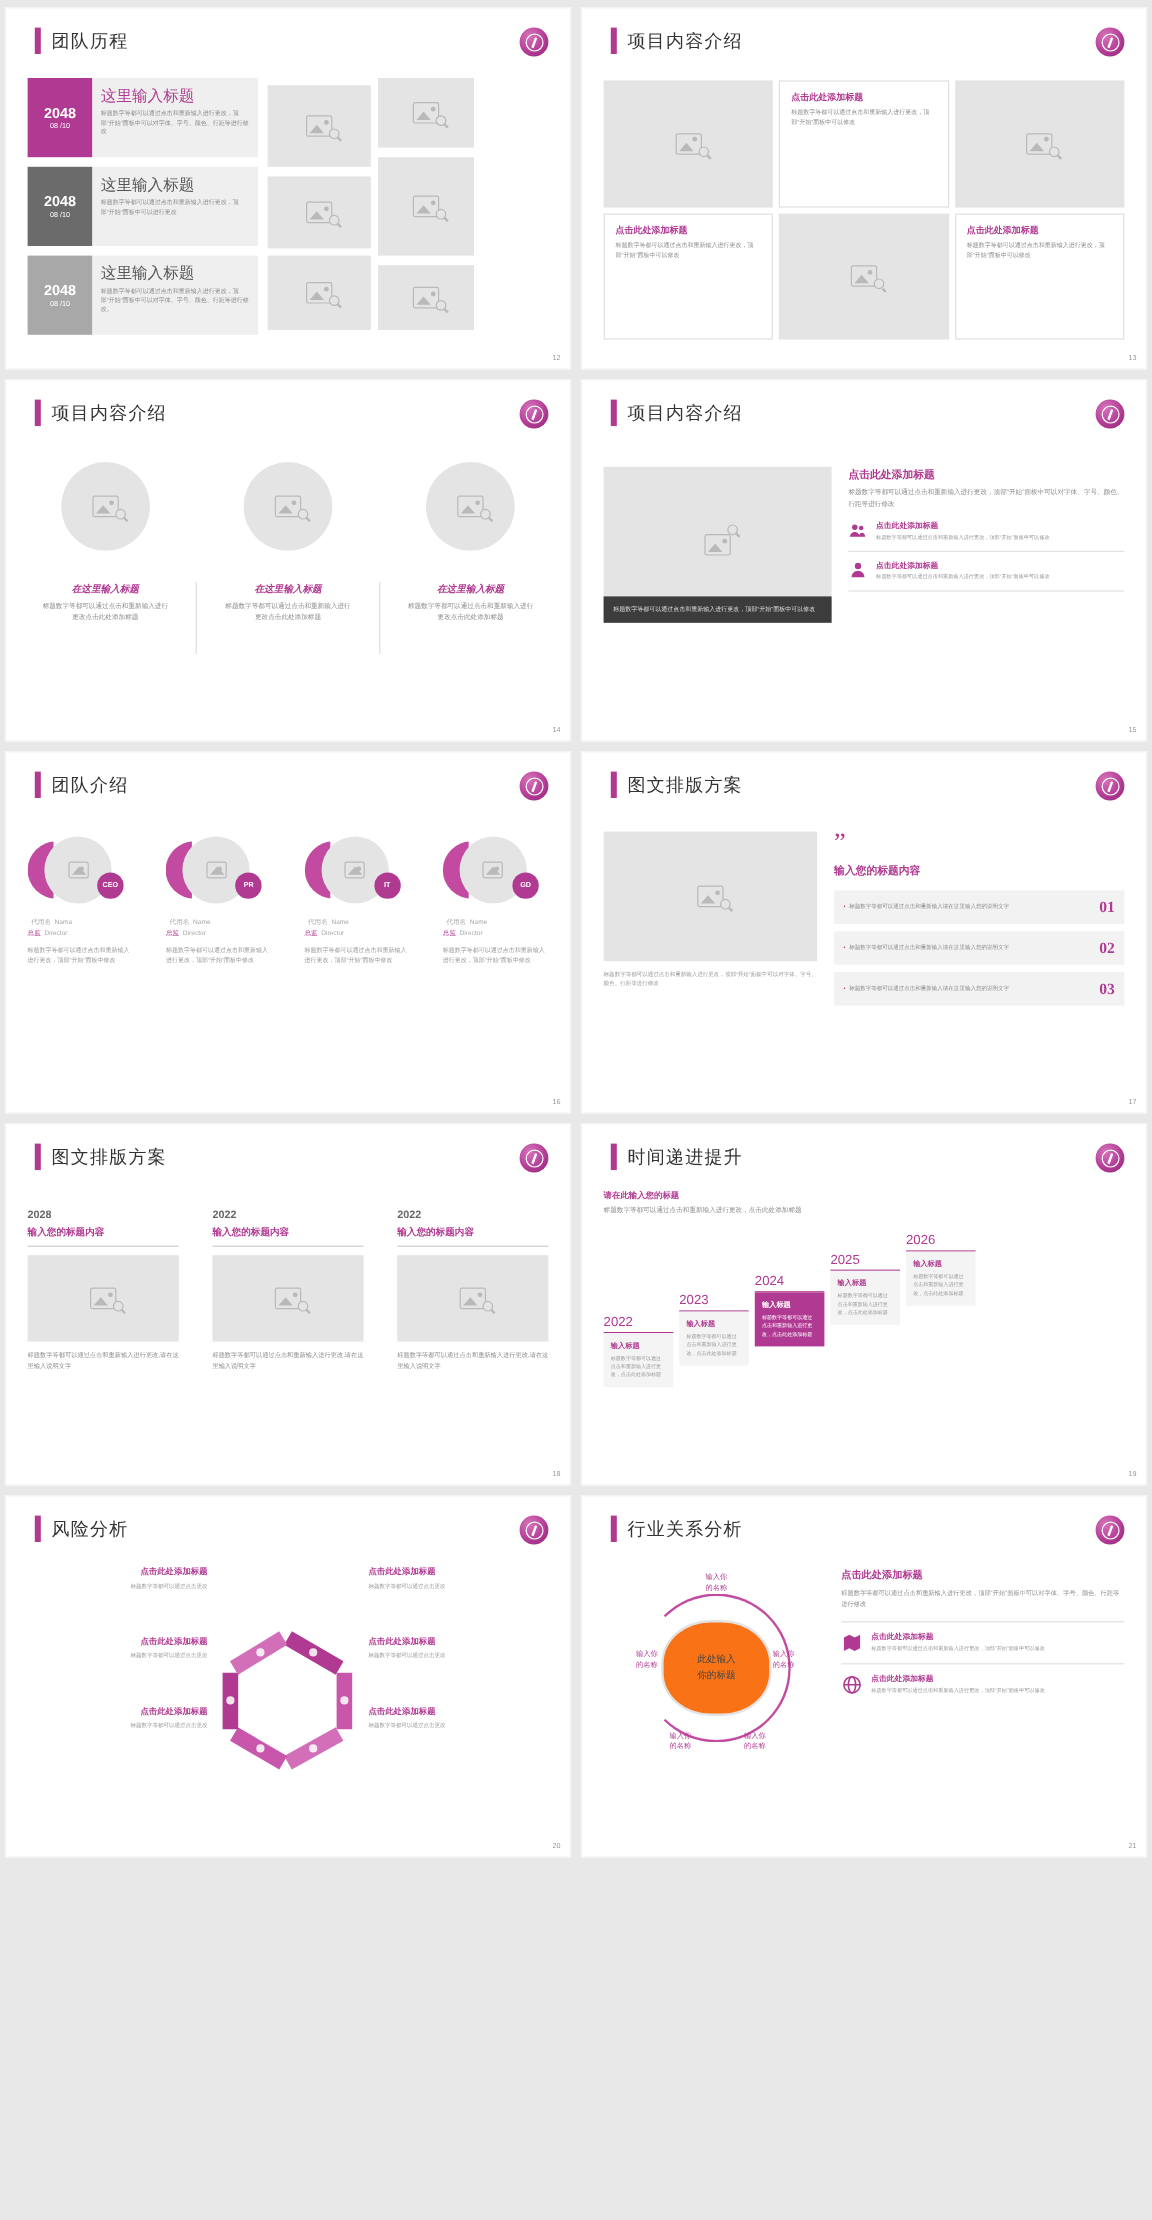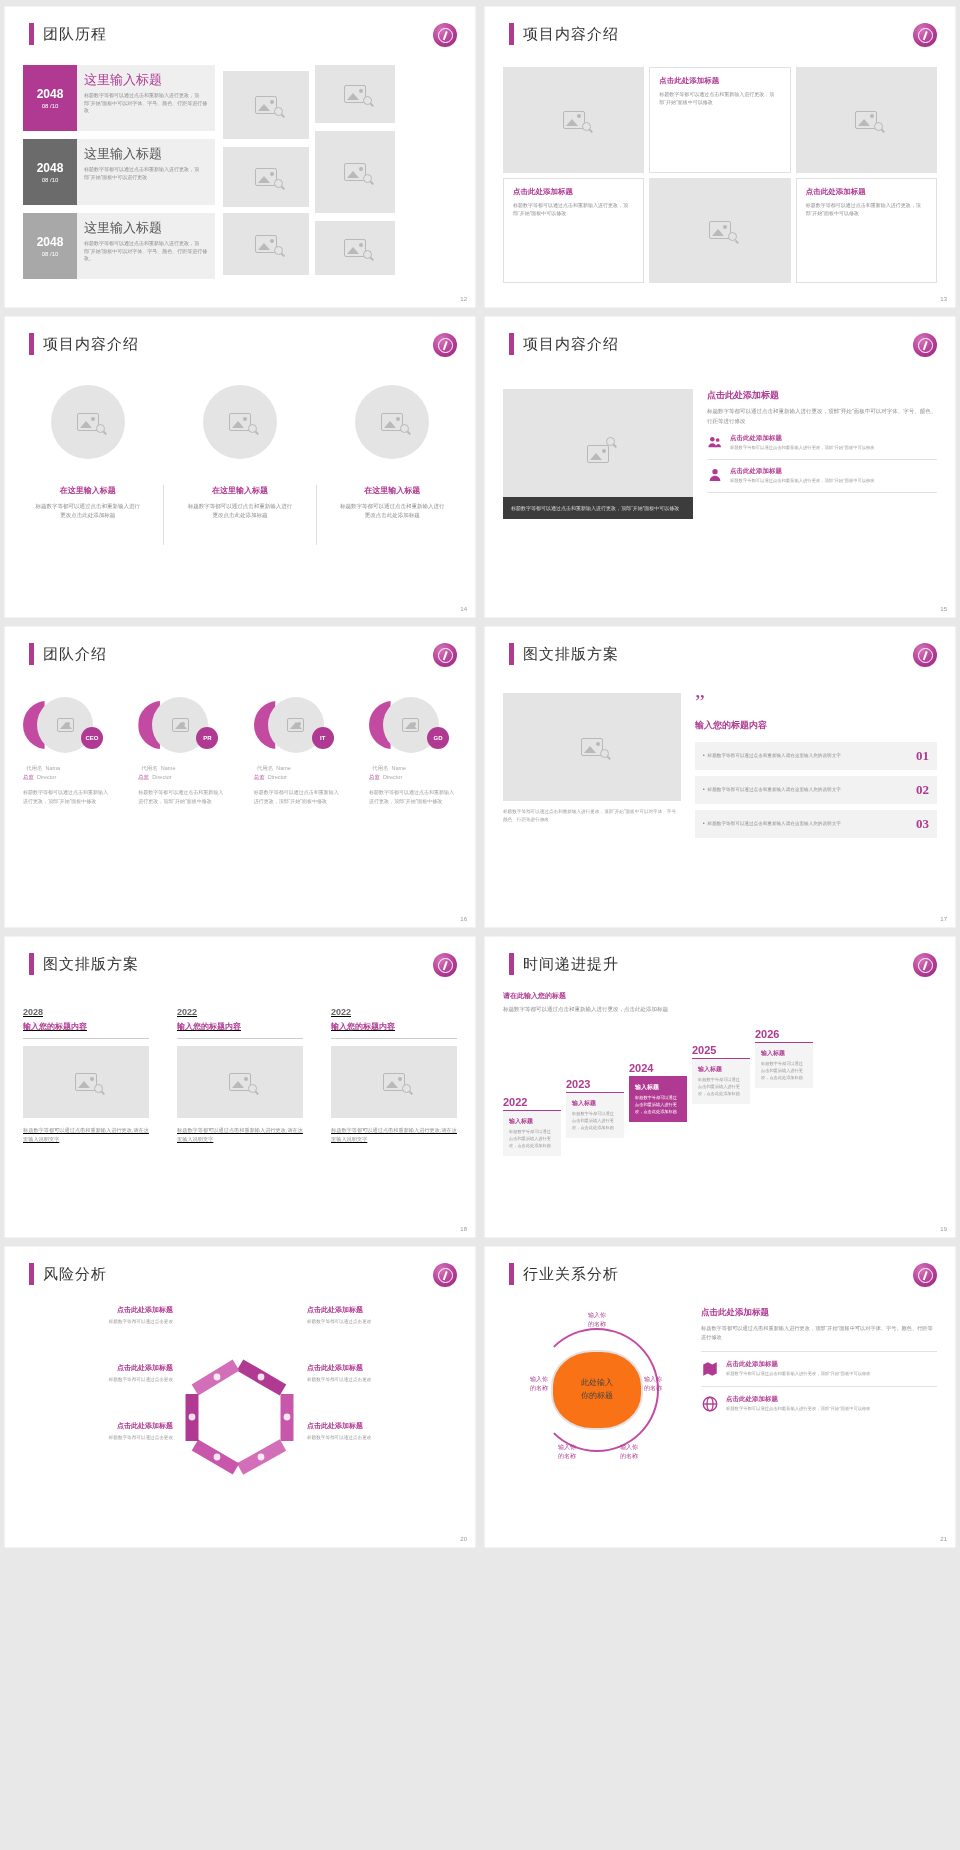--- a/index.html
+++ b/index.html
@@ -155,21 +155,21 @@
     border: 1px solid #e0e0e0;
     padding: 8px 9px;
   }
   .s13-card .h { font-size: 7.5px; color: #b03a92; font-weight: bold; margin-bottom: 4px; }
   .s13-card .p { font-size: 5px; color: #8d8d8d; line-height: 1.6; }
 
   
   .s14-row { display: flex; justify-content: space-around; margin-top: 6px; }
   .s14-col { width: 108px; text-align: center; }
   .s14-col .c { width: 74px; height: 74px; margin: 0 auto 26px; }
-  .s14-col .h { font-size: 8px; color: #b03a92; font-weight: bold; margin-bottom: 6px; }
+  .s14-col .h { font-size: 8px; color: #b03a92; font-weight: bold; margin-bottom: 6px; font-style: italic; }
   .s14-col .p { font-size: 5.5px; color: #8d8d8d; line-height: 1.7; }
   .s14-sep { width: 1px; background: #ddd; margin-top: 100px; height: 60px; }
 
   
   .s15-wrap { display: flex; gap: 14px; }
   .s15-img { width: 190px; height: 130px; position: relative; }
   .s15-cap {
     position: absolute; left: 0; right: 0; bottom: 0;
     background: #3c3c3c; color: #ddd;
     font-size: 5px; padding: 7px 8px; line-height: 1.6;
@@ -228,33 +228,33 @@
   }
   .s17-item .p { font-size: 4.6px; color: #8d8d8d; line-height: 1.7; flex: 1; }
   .s17-item .p .dot { color: #b03a92; margin-right: 3px; }
   .s17-num {
     font-size: 13px; color: #b03a92; font-weight: bold;
     font-family: "Liberation Serif", serif;
     margin-left: 8px;
   }
 
   
-  .s18-row { display: flex; gap: 28px; text-decoration: underline; }
+  .s18-row { display: flex; gap: 28px; }
   .s18-col { flex: 1; }
   .s18-col .yr { font-size: 9px; color: #666; font-weight: bold; }
   .s18-col .h { font-size: 8px; color: #b03a92; font-weight: bold; margin: 4px 0 7px; border-bottom: 1px solid #ccc; padding-bottom: 6px; }
   .s18-col .ph { height: 72px; }
   .s18-col .p { font-size: 5.2px; color: #8d8d8d; line-height: 1.8; margin-top: 8px; }
 
   
   .s19-intro .h { font-size: 7px; color: #b03a92; font-weight: bold; margin-bottom: 4px; }
   .s19-intro .p { font-size: 5.5px; color: #8d8d8d; line-height: 1.7; }
   .s19-tl { display: flex; align-items: flex-end; gap: 5px; margin-top: 14px; }
   .s19-step { width: 58px; }
-  .s19-step .yr { font-size: 11px; color: #b03a92; font-weight: bold; border-bottom: 1.5px solid #b03a92; padding-bottom: 2px; margin-bottom: 0; }
+  .s19-step .yr { font-size: 11px; color: #b03a92; font-weight: normal; border-bottom: 1.5px solid #b03a92; padding-bottom: 2px; margin-bottom: 0; }
   .s19-box { background: #f4f4f4; padding: 6px; }
   .s19-box .h { font-size: 6px; color: #b03a92; font-weight: bold; margin-bottom: 3px; }
   .s19-box .p { font-size: 4.2px; color: #9a9a9a; line-height: 1.6; }
   .s19-step.active .s19-box { background: #b03a92; }
   .s19-step.active .s19-box .h, .s19-step.active .s19-box .p { color: #fff; }
 
   
   .s20-wrap { position: relative; height: 100%; }
   .s20-item { position: absolute; width: 150px; }
   .s20-item .h { font-size: 7px; color: #b03a92; font-weight: bold; margin-bottom: 3px; }

